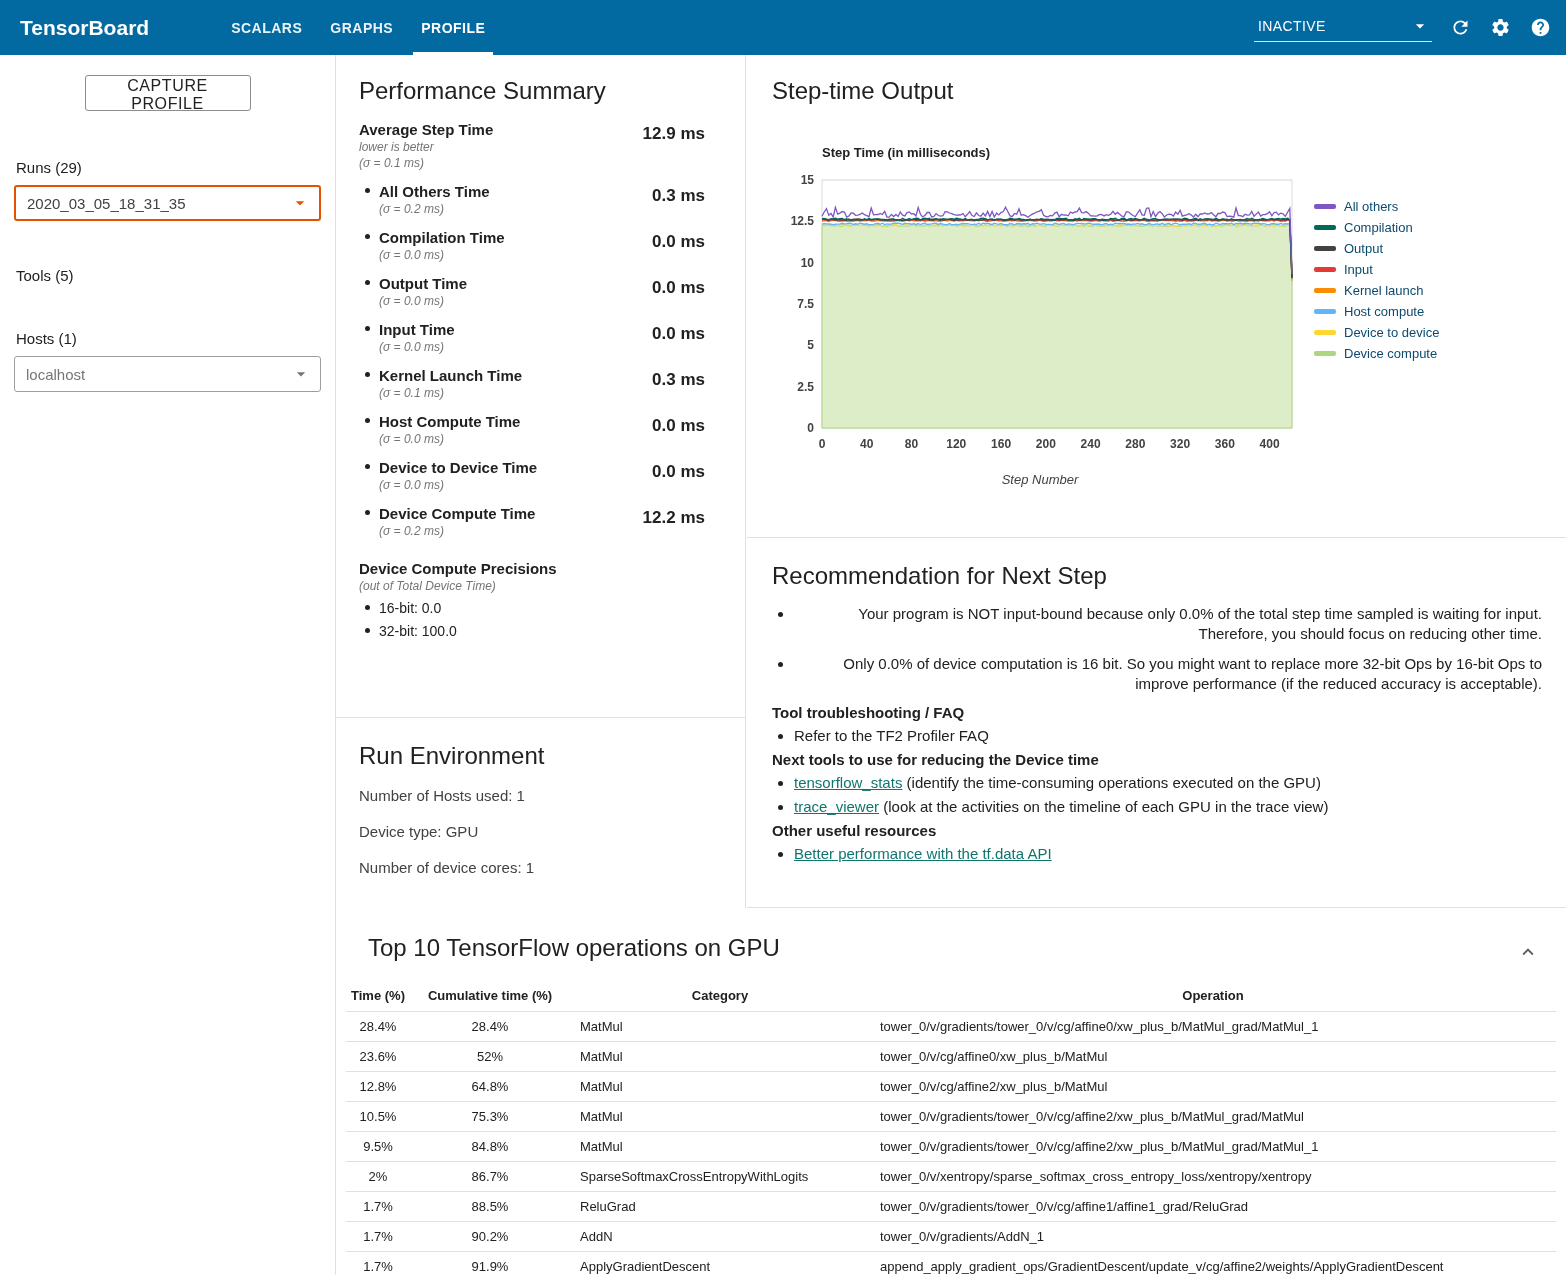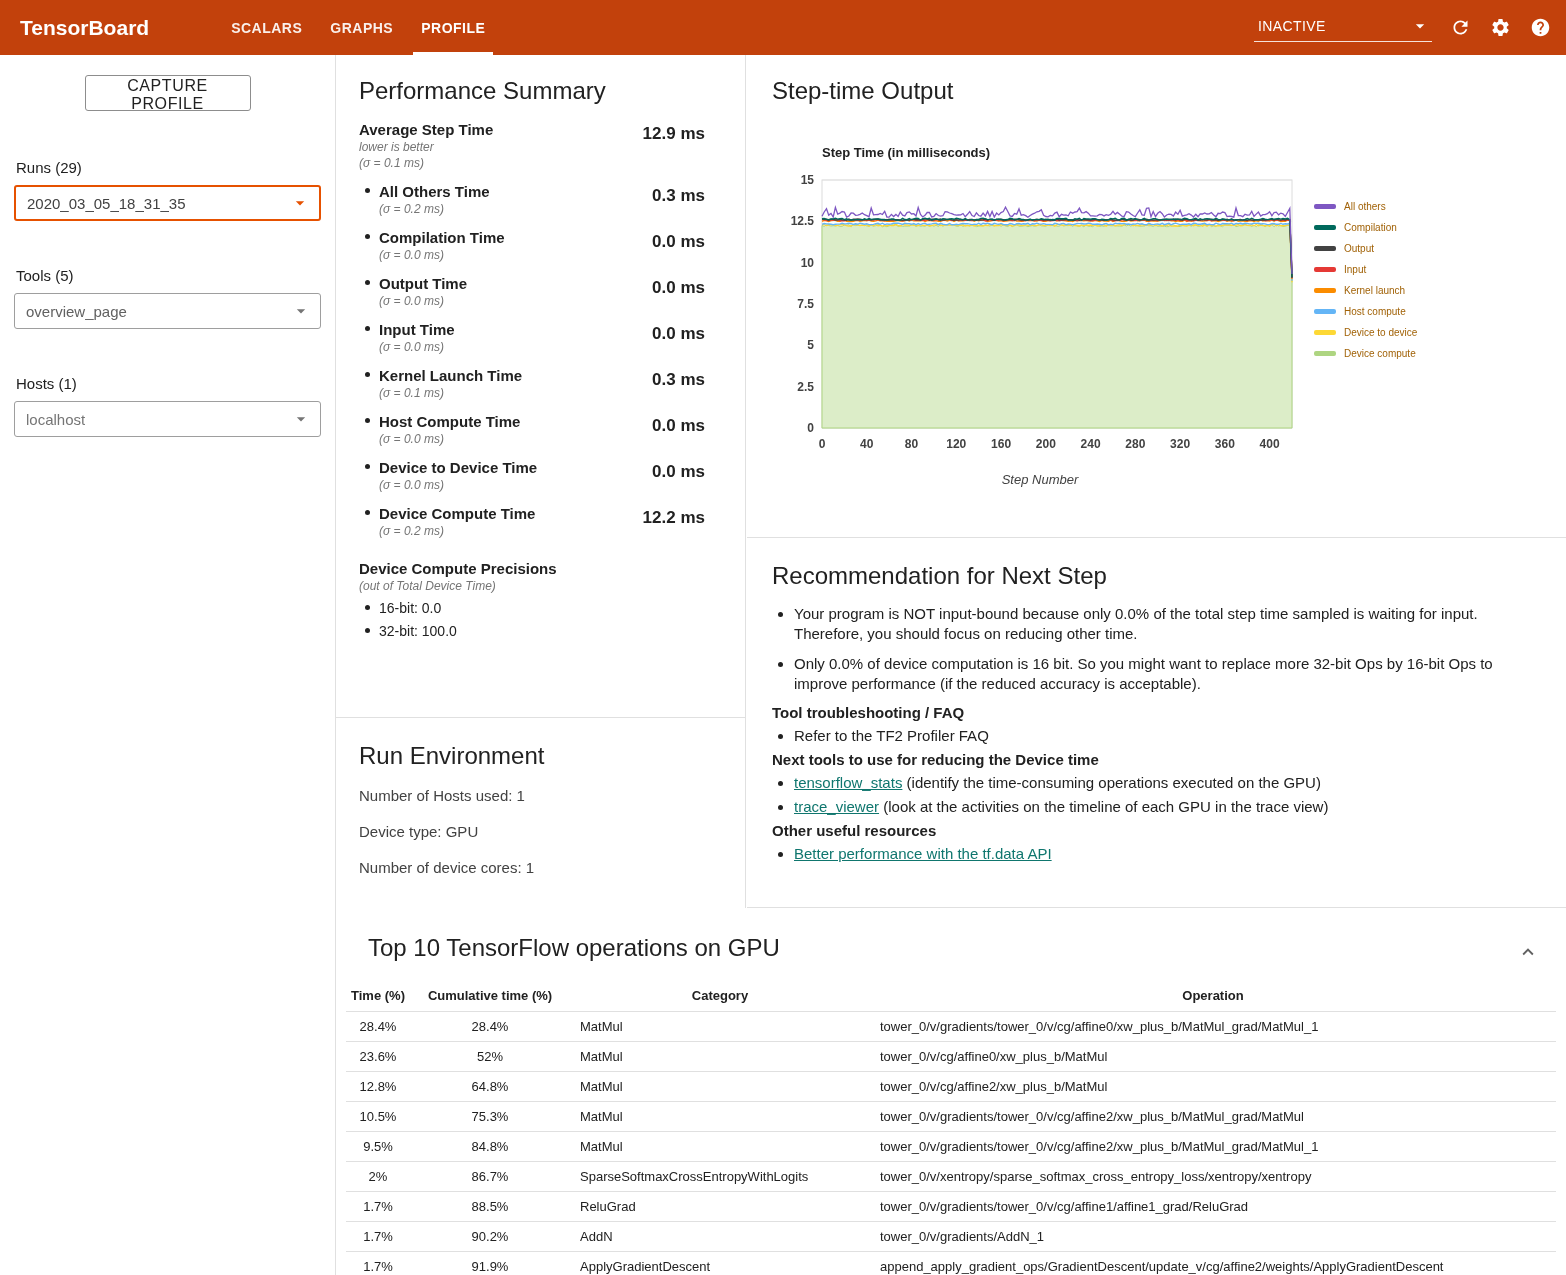--- a/index.html
+++ b/index.html
@@ -1,21 +1,21 @@
 <!DOCTYPE html>
 <html><head>
 <meta charset="utf-8">
 <style>
   * { box-sizing: border-box; }
   html,body { margin:0; padding:0; background:#fff; }
   .app { position:relative; width:1566px; height:1275px; overflow:hidden;
          font-family:"Liberation Sans", sans-serif; color:#212121; background:#fff; }
 
   
-  .topbar { position:absolute; top:0; left:0; right:0; height:55px; background:#c2410c;
+  .topbar { position:absolute; top:0; left:0; right:0; height:55px; background:#0369a1;
             display:flex; align-items:center; color:#fff; z-index:5; }
   .brand { font-size:21px; font-weight:700; margin-left:20px; white-space:nowrap; }
   .tabs { display:flex; height:100%; margin-left:68px; }
   .tab { position:relative; display:flex; align-items:center; padding:0 14px; font-size:14px;
          font-weight:600; letter-spacing:.5px; color:rgba(255,255,255,.92); cursor:pointer; }
   .tab.active { color:#fff; }
   .tab.active::after { content:""; position:absolute; left:6px; right:6px; bottom:0; height:3px; background:#fff; }
   .topbar-right { margin-left:auto; display:flex; align-items:center; gap:16px; margin-right:14px; }
   .hsel { width:178px; display:flex; align-items:center; justify-content:space-between;
           border-bottom:1px solid rgba(255,255,255,.85); padding:2px 2px 5px 4px;
@@ -66,26 +66,26 @@
   
   .runenv p { font-size:15px; color:#424242; margin:19px 0 0; }
   .runenv p:first-of-type { margin-top:17px; }
 
   
   .chart-title { font-size:13px; font-weight:700; color:#212121; margin:40px 0 0 50px; }
   .chart-row { display:flex; margin-left:4px; margin-top:10px; }
   .legend { margin-left:10px; margin-top:26px; }
   .legend-item { display:flex; align-items:center; height:21px; }
   .legend-swatch { width:22px; height:5px; border-radius:2px; margin-right:8px; flex:none; }
-  .legend-label { font-size:10px; color:#a16207; white-space:nowrap; }
+  .legend-label { font-size:13px; color:#0c4a6e; white-space:nowrap; }
   .x-label { font-size:13px; font-style:italic; color:#424242; width:528px; margin-left:4px;
              text-align:center; margin-top:12px; }
 
   
-  .rec-bullets { margin:14px 0 0; padding-left:22px; }
+  .rec-bullets { margin:14px 0 0; padding-left:22px;text-align:right; }
   .rec-bullets li { font-size:15px; color:#212121; line-height:1.3; margin-bottom:11px; max-width:770px; }
   .rec-head { font-size:15px; font-weight:700; }
   .rec-items { margin:5px 0 0; padding-left:22px; }
   .rec-items li { font-size:15px; color:#212121; line-height:1.3; margin-bottom:5px; }
   .recommend a { color:#0f766e; text-decoration:underline; cursor:pointer; }
 
   
   .topops h2 { margin:6px 0 20px 22px; }
   .collapse-btn { position:absolute; right:26px; top:32px; width:24px; height:24px; cursor:pointer;
                   display:flex; align-items:center; justify-content:center; }
@@ -143,28 +143,20 @@
         <span class="val">2020_03_05_18_31_35</span>
         <span class="caret">
           <svg width="20" height="20" viewBox="0 0 24 24">
               <path d="M7 10l5 5 5-5z" fill="#e65100"></path>
             </svg>
         </span>
       </div>
     </div>
     <div class="side-group">
       <div class="side-label">Tools (5)</div>
-      <div class="sel sel-tools">
-        <span class="val">overview_page</span>
-        <span class="caret">
-          <svg width="20" height="20" viewBox="0 0 24 24">
-              <path d="M7 10l5 5 5-5z" fill="#757575"></path>
-            </svg>
-        </span>
-      </div>
     </div>
     <div class="side-group">
       <div class="side-label">Hosts (1)</div>
       <div class="sel sel-hosts">
         <span class="val">localhost</span>
         <span class="caret">
           <svg width="20" height="20" viewBox="0 0 24 24">
               <path d="M7 10l5 5 5-5z" fill="#757575"></path>
             </svg>
         </span>

